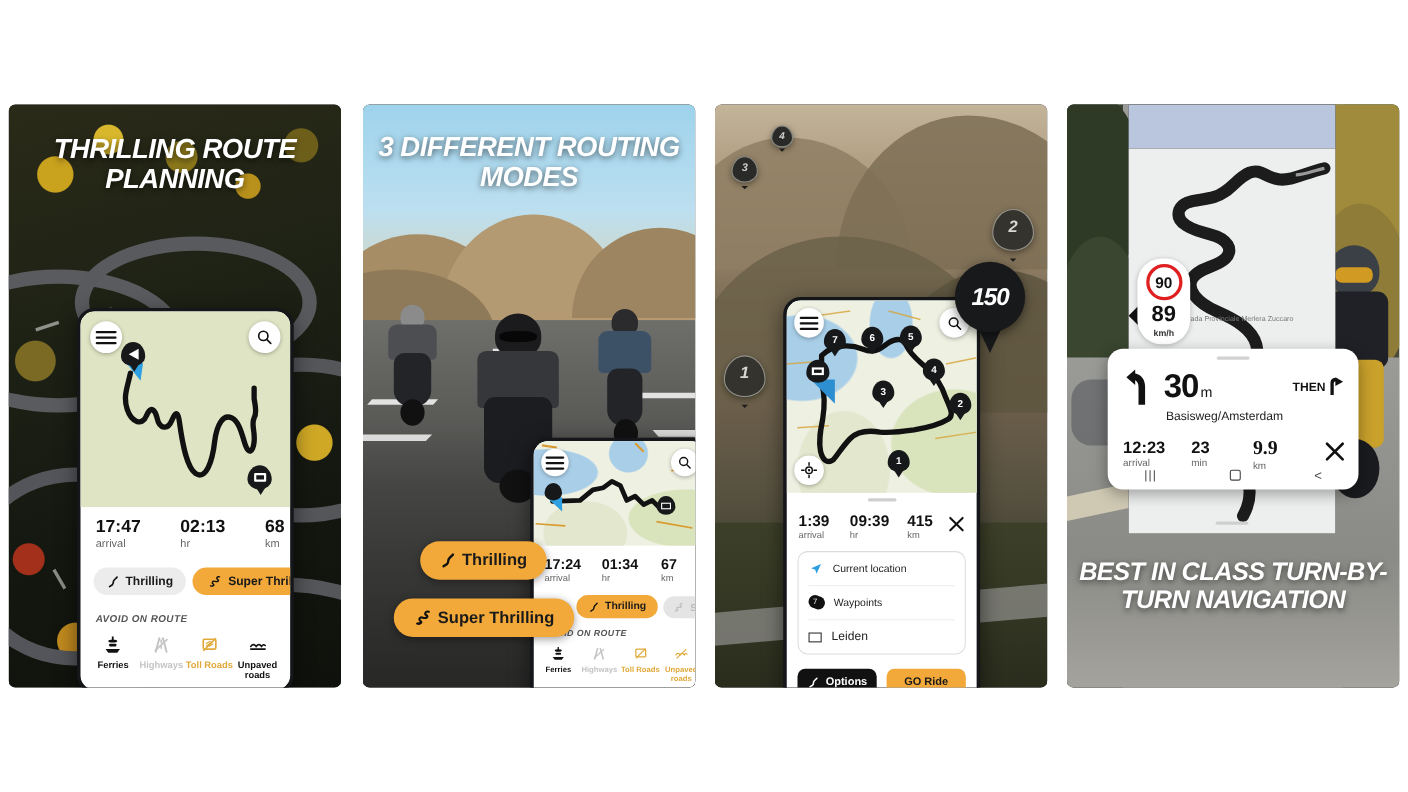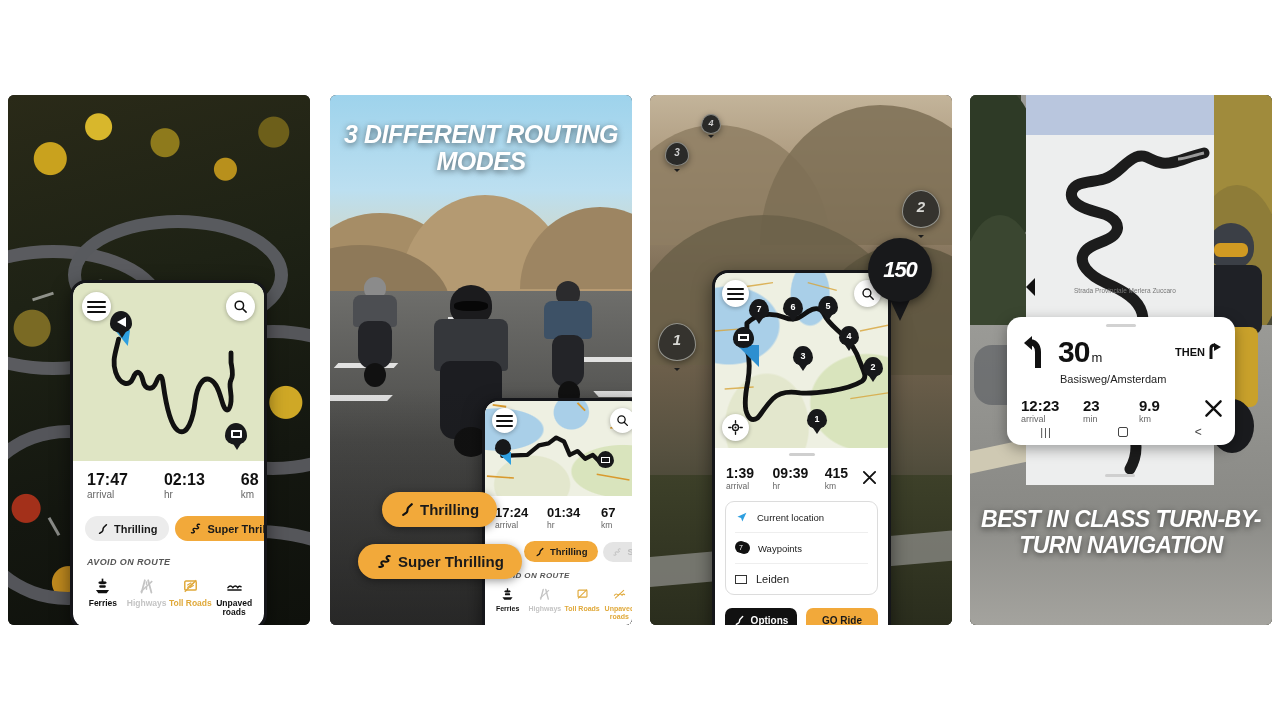--- a/index.html
+++ b/index.html
@@ -190,20 +190,21 @@
       <div class="road" style="left:150px; top:230px; width:230px; height:150px; border-color:#55565a;"></div>
       <div class="road" style="left:-40px; top:330px; width:200px; height:180px; border-color:#54555a;"></div>
       <div class="road" style="left:120px; top:430px; width:260px; height:170px; border-color:#55565a;"></div>
       <div class="roadline" style="left:24px; top:200px; width:22px; height:3px; transform:rotate(-18deg);"></div>
       <div class="roadline" style="left:72px; top:186px; width:22px; height:3px; transform:rotate(-8deg);"></div>
       <div class="roadline" style="left:200px; top:300px; width:22px; height:3px; transform:rotate(24deg);"></div>
       <div class="roadline" style="left:240px; top:330px; width:20px; height:3px; transform:rotate(34deg);"></div>
       <div class="roadline" style="left:36px; top:430px; width:20px; height:3px; transform:rotate(60deg);"></div>
     </div>
 
+    <div class="headline" style="top:28px; font-size:25px;">THRILLING ROUTE PLANNING</div>
 
     <div class="phone" style="left:62px; top:185px; width:197px; height:350px;">
       <div class="screen">
 
         <div class="maparea map-green" style="height:178px;">
           <svg class="routeSvg" viewBox="0 0 197 178">
             <path d="M47 58 C 44 72, 40 80, 44 92 C 48 104, 58 108, 62 98 C 66 88, 70 92, 72 100
                      C 74 110, 82 112, 86 102 C 90 92, 92 96, 93 104 C 96 126, 100 146, 108 152
                      C 118 159, 124 140, 126 122 C 128 106, 134 96, 142 100 C 150 104, 152 118, 155 126
                      C 158 134, 162 132, 163 122 C 164 112, 160 106, 163 100 C 166 95, 164 88, 163 82 L 163 72" fill="none" stroke="#111" stroke-width="5" stroke-linecap="round" stroke-linejoin="round"></path>
@@ -643,20 +644,27 @@
         <div style="position:absolute; left:84px; top:258px; width:0; height:0;
                     border-left:13px solid transparent; border-right:13px solid transparent; border-bottom:22px solid #4a9fd8;"></div>
         <div style="position:absolute; left:106px; top:246px; background:#2f5fbf; color:#fff; font-size:6px;
                     padding:1px 4px; border-radius:2px; border:1px solid #fff;">
           <span>SP583</span>
         </div>
         <div style="position:absolute; left:48px; top:152px; font-size:6.5px; color:#777; white-space:nowrap;">
           <span>Strada Provinciale Merlera Zuccaro</span>
         </div>
 
+        <div class="speedbox" style="left:8px; top:100px; width:48px; padding:5px 0 6px;">
+          <div class="limit" style="width:33px; height:33px; font-size:14px;">
+            <span>90</span>
+          </div>
+          <div style="font-size:20px; font-weight:bold; color:#111; margin-top:2px;">89</div>
+          <div style="font-size:8px; font-weight:bold; color:#333;">km/h</div>
+        </div>
         <div style="position:absolute; left:0; top:143px; width:0;height:0;
                     border-top:9px solid transparent;border-bottom:9px solid transparent;border-right:9px solid #111;"></div>
 
         <div class="circbtn" style="left:14px; bottom:48px; width:34px; height:34px;">
           <svg width="16" height="16" viewBox="0 0 18 18">
             <path d="M5 15 C 9 15, 9 10, 5 10 C 1 10, 1 5, 5 5 L 13 5" fill="none" stroke="#111" stroke-width="1.8"></path>
             <path d="M11 2 L14 5 L11 8" fill="none" stroke="#111" stroke-width="1.8" stroke-linecap="round"></path>
           </svg>
         </div>
         <div class="circbtn" style="right:14px; bottom:48px; width:34px; height:34px;">
@@ -697,21 +705,21 @@
       <div class="stats" style="position:absolute; top:80px; left:14px; right:12px; align-items:center;">
         <div class="stat" style="width:62px;">
           <div class="v" style="font-size:15px;">12:23</div>
           <div class="u" style="font-size:9px;">arrival</div>
         </div>
         <div class="stat" style="width:56px;">
           <div class="v" style="font-size:15px;">23</div>
           <div class="u" style="font-size:9px;">min</div>
         </div>
         <div class="stat" style="width:50px;">
-          <div class="v" style="font-size:15px;">9.9</div>
+          <div class="v" style="font-size:18px;font-family:Liberation Serif, serif;">9.9</div>
           <div class="u" style="font-size:9px;">km</div>
         </div>
         <div style="margin-left:auto;">
           <svg width="19" height="19" viewBox="0 0 16 16">
             <path d="M2 2 L14 14 M14 2 L2 14" stroke="#111" stroke-width="2" stroke-linecap="round"></path>
           </svg>
         </div>
       </div>
 
       <div class="androidbar" style="position:absolute; left:0; right:0; bottom:4px; height:18px;">

